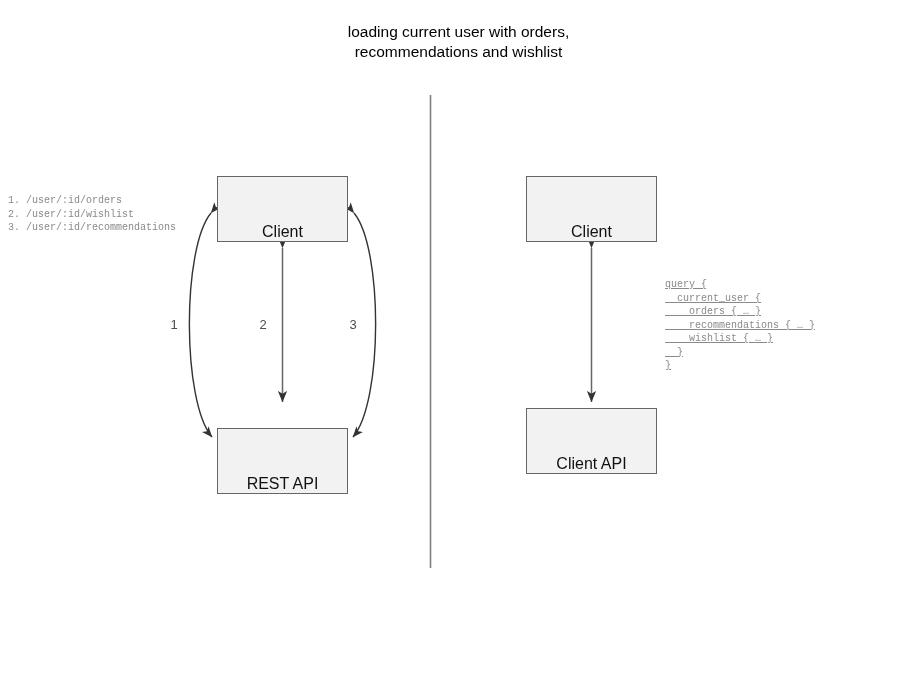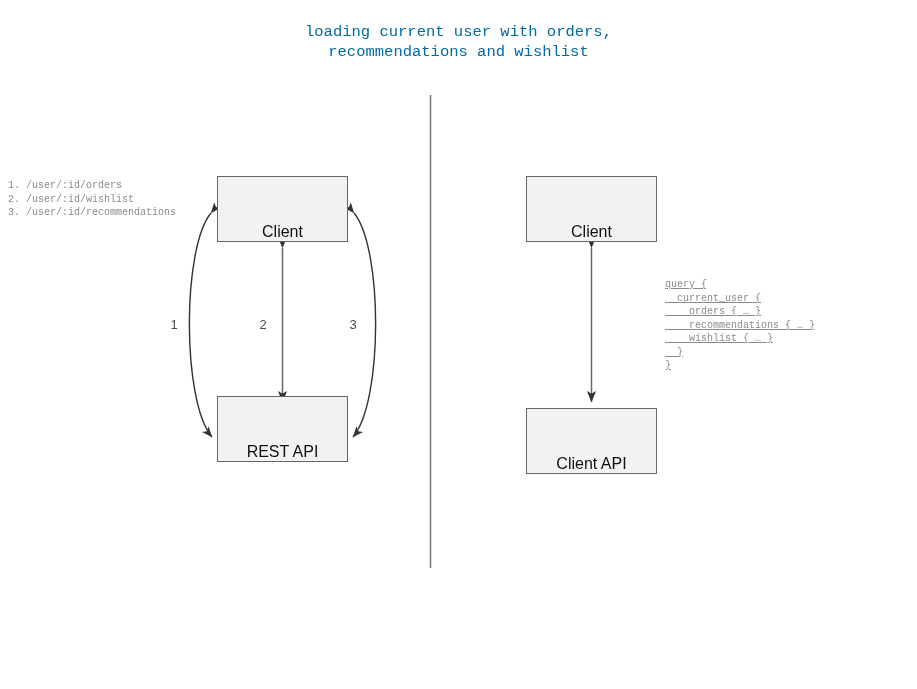--- a/index.html
+++ b/index.html
@@ -23,55 +23,55 @@
     width: 917px;
     height: 689px;
   }
 
   .diagram-title {
     position: absolute;
     left: 0;
     top: 22px;
     width: 917px;
     text-align: center;
-    font-family: Liberation Mono, monospace;
+    font-family: Liberation Sans, sans-serif;
     font-size: 15.5px;
     line-height: 20px;
-    color: #0369a1;
+    color: #000000;
     white-space: pre-line;
   }
 
   .node-box {
     position: absolute;
     box-sizing: border-box;
     background: #f2f2f2;
     border: 1.3px solid #666666;
     display: flex;
     align-items: flex-end;
     justify-content: center;
     font-family: "Liberation Sans", sans-serif;
     font-size: 16px;
     color: #111111;
   }
 
   #node-client-rest   { left: 217px; top: 176px; width: 131px; height: 66px; }
-  #node-rest-api      { left: 217px; top: 396px; width: 131px; height: 66px; }
+  #node-rest-api      { left: 217px; top: 428px; width: 131px; height: 66px; }
   #node-client-gql    { left: 526px; top: 176px; width: 131px; height: 66px; }
   #node-graphql-api   { left: 526px; top: 408px; width: 131px; height: 66px; }
 
   .mono-block {
     position: absolute;
     font-family: "Liberation Mono", monospace;
     font-size: 10px;
     line-height: 13.5px;
     color: #8a8a8a;
     white-space: pre;
   }
 
-  #rest-endpoints { left: 8px; top: 179px; }
+  #rest-endpoints { left: 8px; top: 194px; }
   #graphql-query  { left: 665px; top: 278px; text-decoration: underline; }
 
   .edge-label {
     position: absolute;
     font-family: "Liberation Sans", sans-serif;
     font-size: 13px;
     color: #4d4d4d;
     text-align: center;
     width: 20px;
   }

